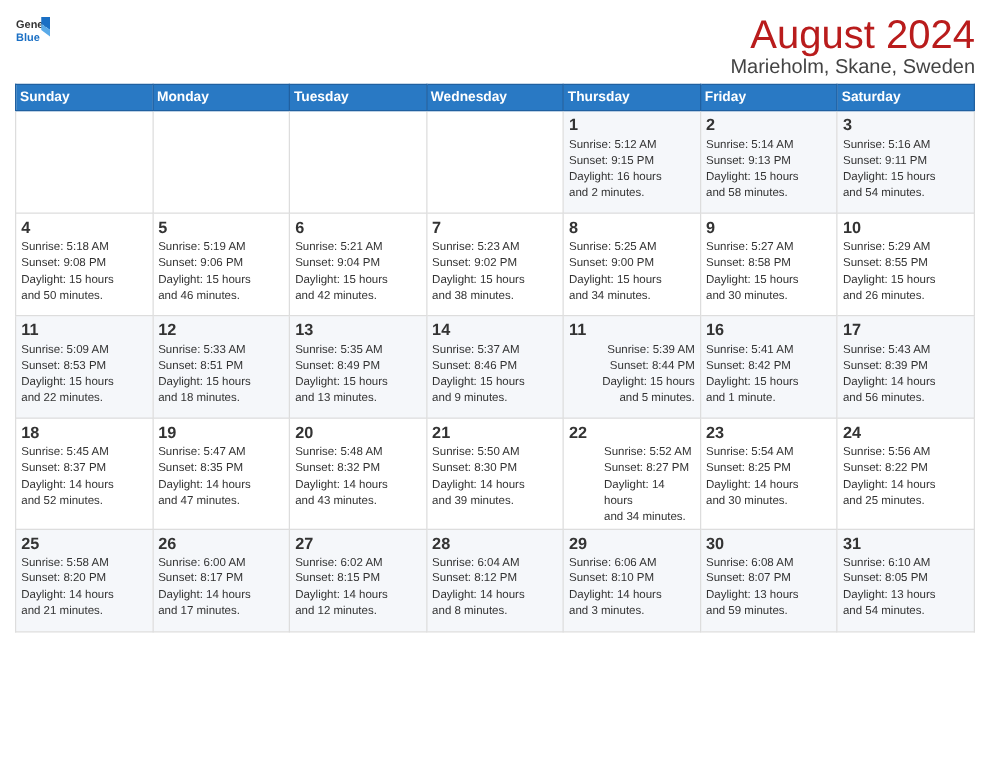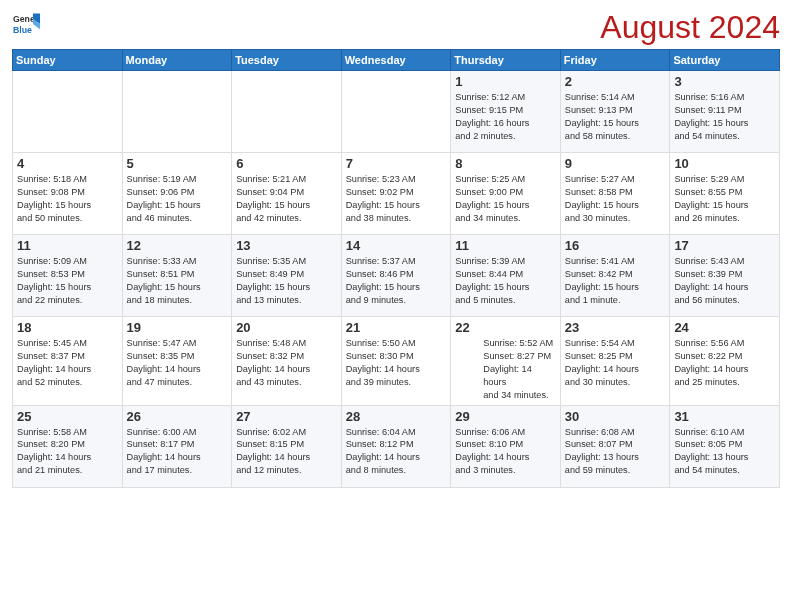--- a/index.html
+++ b/index.html
@@ -97,20 +97,21 @@
       <svg class="logo-icon" viewBox="0 0 32 32">
         <rect x="0" y="0" width="32" height="32" fill="none"></rect>
         <text x="1" y="14" font-size="10" font-weight="bold" fill="#333" font-family="Arial">General</text>
         <text x="1" y="26" font-size="10" font-weight="bold" fill="#1a6fc4" font-family="Arial">Blue</text>
         <polygon points="24,4 32,4 32,16 24,10" fill="#1a6fc4"></polygon>
         <polygon points="24,10 32,16 32,22 24,16" fill="#5aaae8"></polygon>
       </svg>
     </div>
     <div class="title-block">
       <div class="main-title">August 2024</div>
+      <div class="subtitle">Marieholm, Skane, Sweden</div>
     </div>
   </div>
 
   <table class="calendar-table">
     <thead>
       <tr>
       <th>Sunday</th>
           <th>Monday</th>
           <th>Tuesday</th>
           <th>Wednesday</th>
@@ -222,21 +223,21 @@
           </td>
           <td>
             <span class="day-num">14</span>
             <div class="day-info" style="white-space: pre-line;">Sunrise: 5:37 AM
 Sunset: 8:46 PM
 Daylight: 15 hours
 and 9 minutes.</div>
           </td>
           <td>
             <span class="day-num">11</span>
-            <div class="day-info" style="white-space: pre-line;">Sunrise: 5:39 AM
+            <div class="day-info" style="white-space: pre-line; text-align: right;">Sunrise: 5:39 AM
 Sunset: 8:44 PM
 Daylight: 15 hours
 and 5 minutes.</div>
           </td>
           <td>
             <span class="day-num">16</span>
             <div class="day-info" style="white-space: pre-line;">Sunrise: 5:41 AM
 Sunset: 8:42 PM
 Daylight: 15 hours
 and 1 minute.</div>

